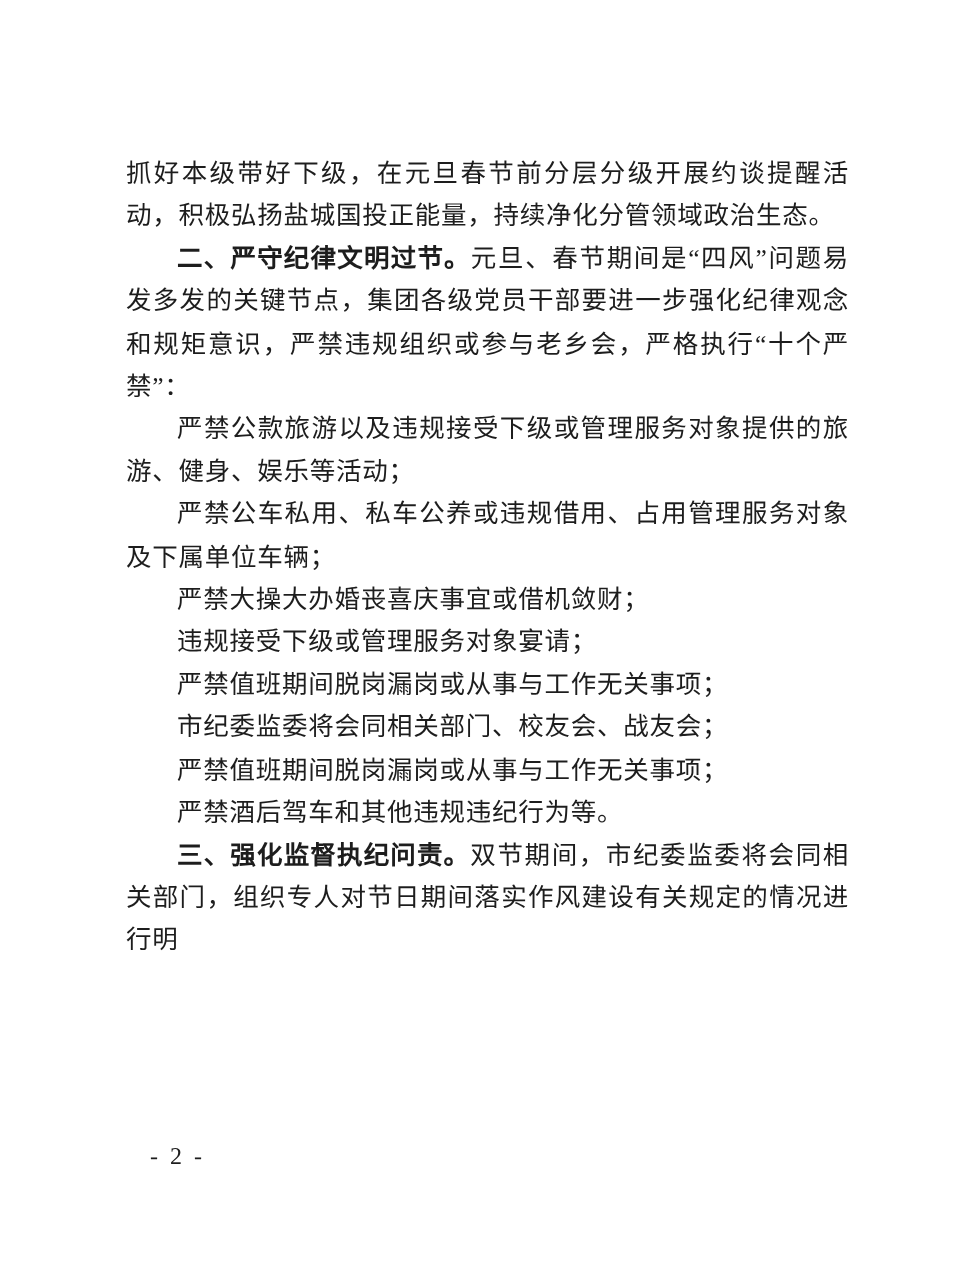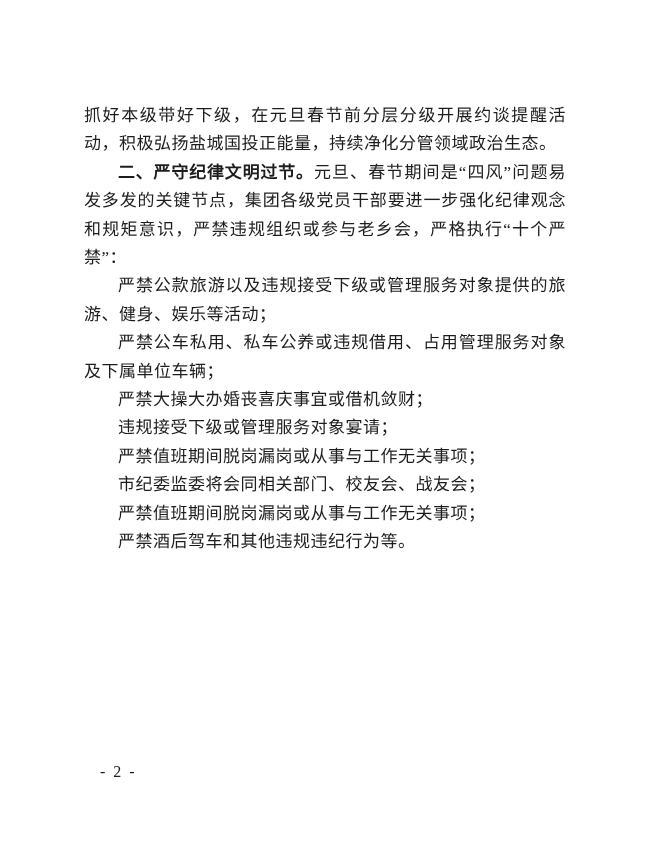--- a/index.html
+++ b/index.html
@@ -69,17 +69,18 @@
     <p class="para"><span>违规接受下级或管理服务对象宴请；</span></p>
 
     <p class="para"><span>严禁值班期间脱岗漏岗或从事与工作无关事项；</span></p>
 
     <p class="para"><span>市纪委监委将会同相关部门、校友会、战友会；</span></p>
 
     <p class="para"><span>严禁值班期间脱岗漏岗或从事与工作无关事项；</span></p>
 
     <p class="para"><span>严禁酒后驾车和其他违规违纪行为等。</span></p>
 
+    <p class="para"><span class="lead">三、强化监督执纪问责。</span><span>双节期间，市纪委监委将会同相关部门，组织专人对节日期间落实作风建设有关规定的情况进行明</span></p>
 
   </main>
 
   <div class="pageno">- 2 -</div>
 </div>
 
 </body></html>

